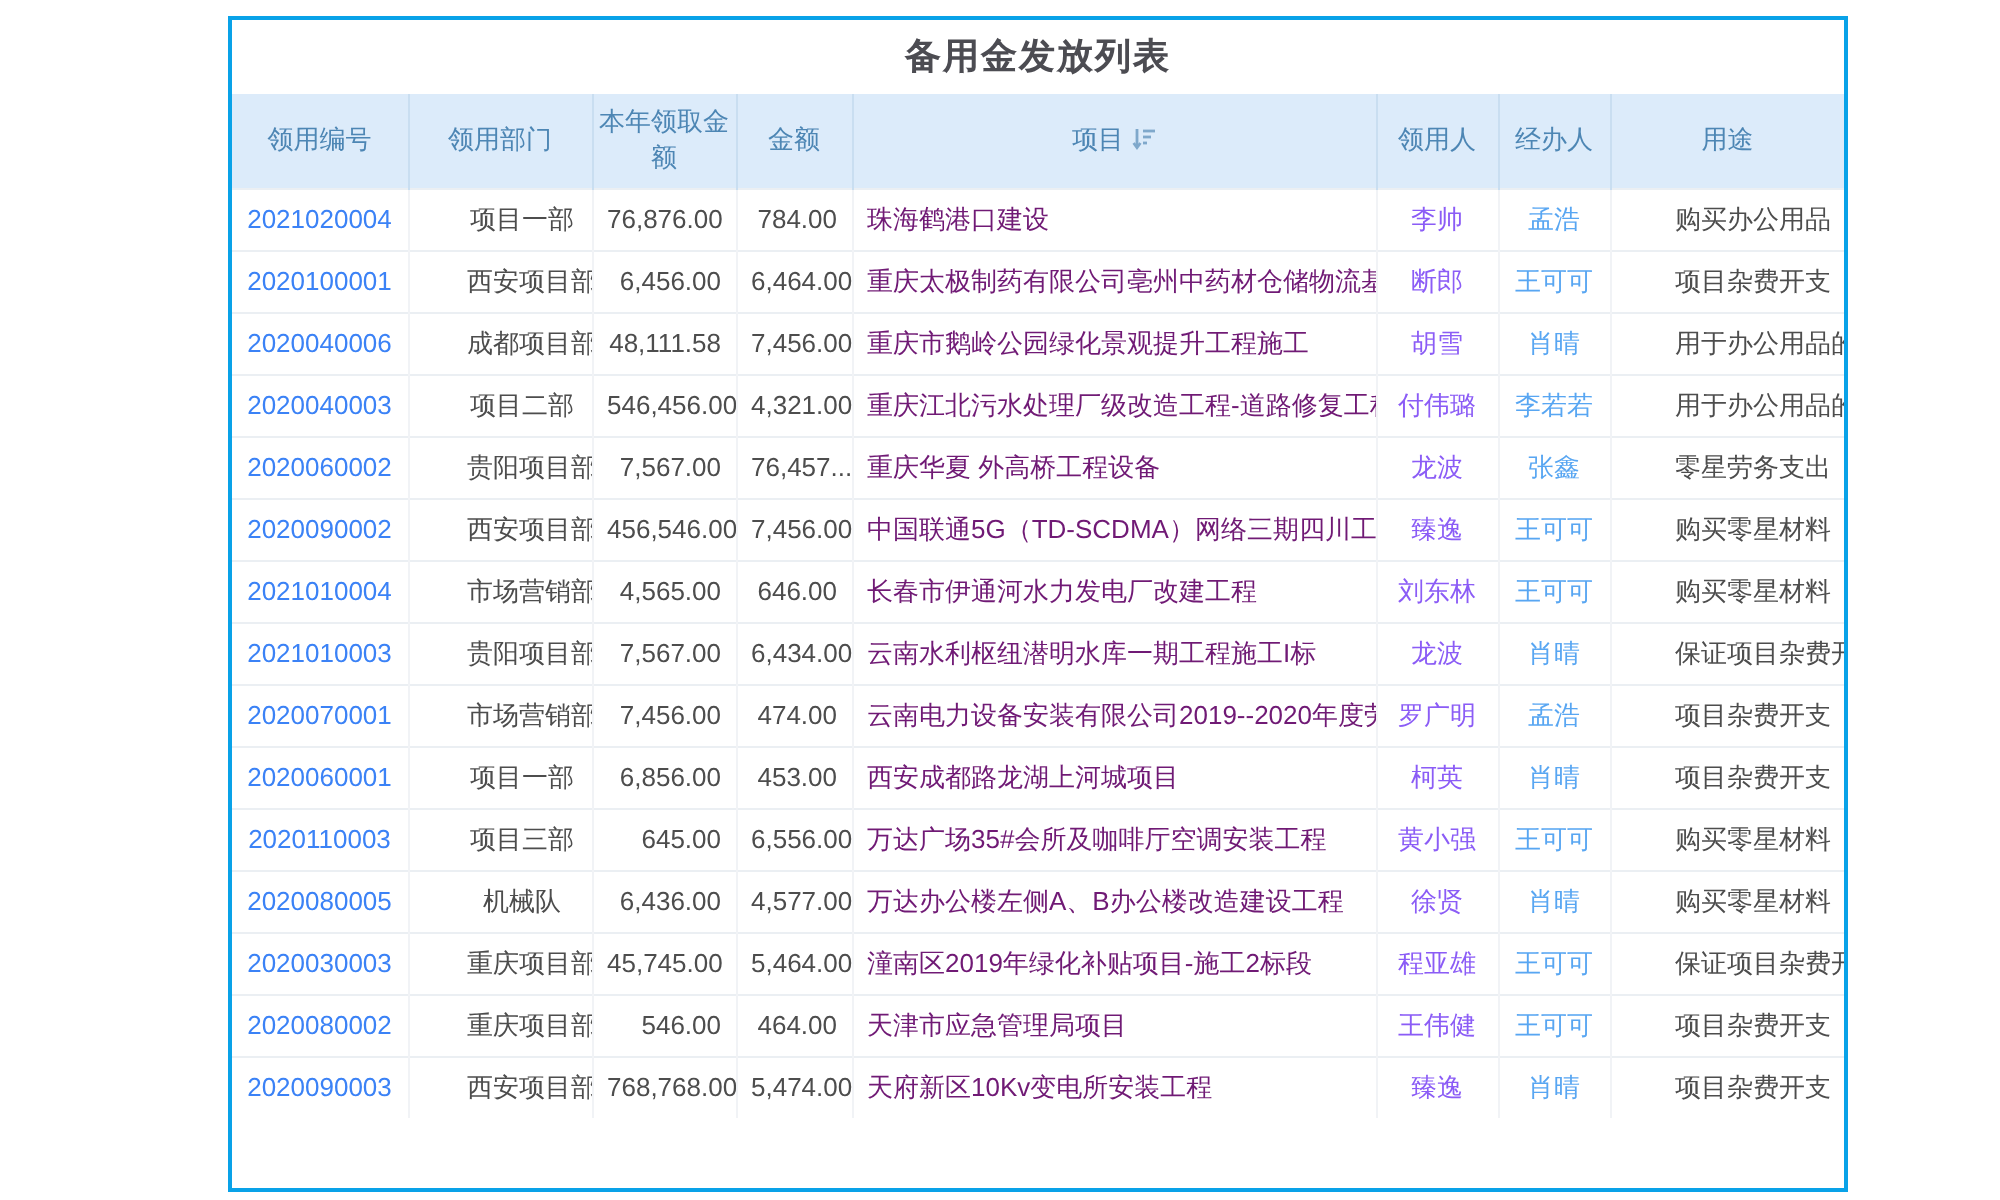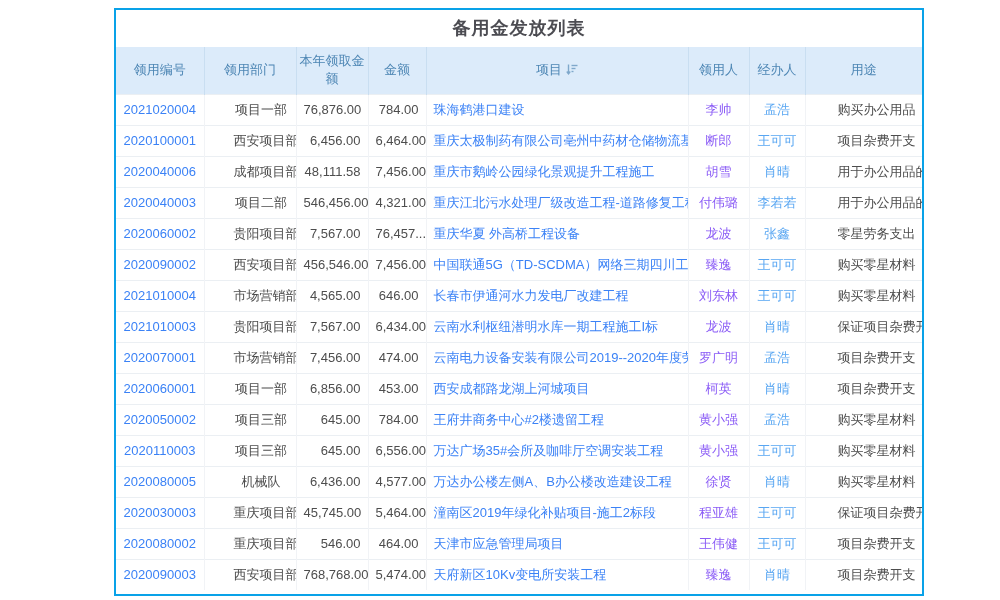--- a/index.html
+++ b/index.html
@@ -52,21 +52,21 @@
     padding: 0 7px;
     white-space: nowrap;
     overflow: hidden;
     vertical-align: middle;
   }
   tbody td:last-child { border-right: none; padding-left: 32px; }
   td.col-id        { color: #3b82f6; text-align: center; }
   td.col-dept      { text-align: center; padding-left: 29px; }
   td.col-year_amount { text-align: right; }
   td.col-amount    { text-align: right; }
-  td.col-project   { color: #3b82f6; text-align: left; }
+  td.col-project   { color: #701a75; text-align: left; }
   td.col-recipient { color: #8b5cf6; text-align: center; }
   td.col-handler   { color: #58a6f2; text-align: center; }
   td.col-purpose   { text-align: center; }
   .sort-icon {
     display: inline-block;
     width: 12px; height: 11px;
     margin-left: 4px;
     vertical-align: -1px;
   }
 </style>
@@ -201,30 +201,20 @@
           <td class="col-id">2020060001</td>
           <td class="col-dept">项目一部</td>
           <td class="col-year_amount">6,856.00</td>
           <td class="col-amount">453.00</td>
           <td class="col-project">西安成都路龙湖上河城项目</td>
           <td class="col-recipient">柯英</td>
           <td class="col-handler">肖晴</td>
           <td class="col-purpose">项目杂费开支</td>
         </tr>
         <tr>
-          <td class="col-id">2020050002</td>
-          <td class="col-dept">项目三部</td>
-          <td class="col-year_amount">645.00</td>
-          <td class="col-amount">784.00</td>
-          <td class="col-project">王府井商务中心#2楼遗留工程</td>
-          <td class="col-recipient">黄小强</td>
-          <td class="col-handler">孟浩</td>
-          <td class="col-purpose">购买零星材料</td>
-        </tr>
-        <tr>
           <td class="col-id">2020110003</td>
           <td class="col-dept">项目三部</td>
           <td class="col-year_amount">645.00</td>
           <td class="col-amount">6,556.00</td>
           <td class="col-project">万达广场35#会所及咖啡厅空调安装工程</td>
           <td class="col-recipient">黄小强</td>
           <td class="col-handler">王可可</td>
           <td class="col-purpose">购买零星材料</td>
         </tr>
         <tr>

